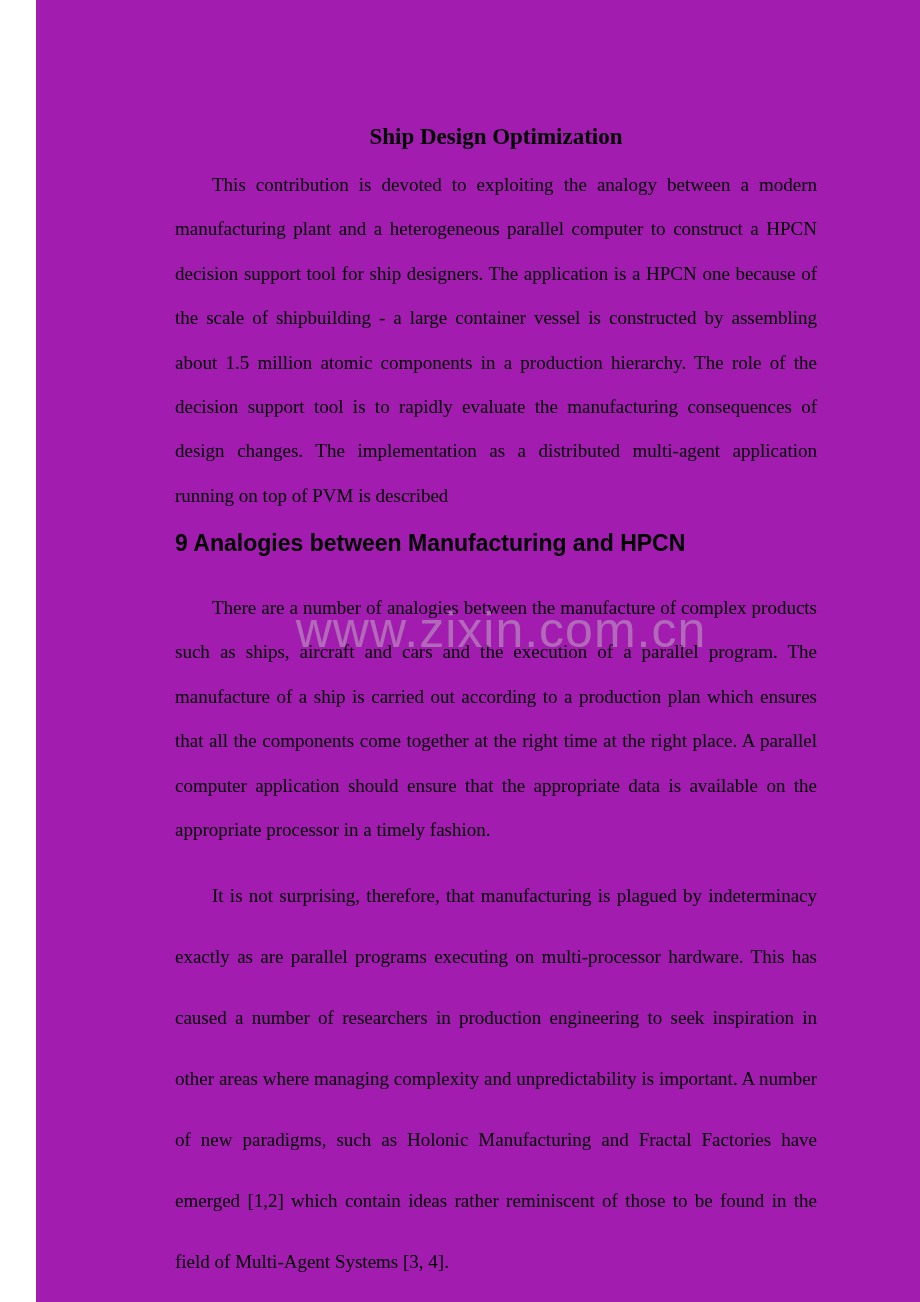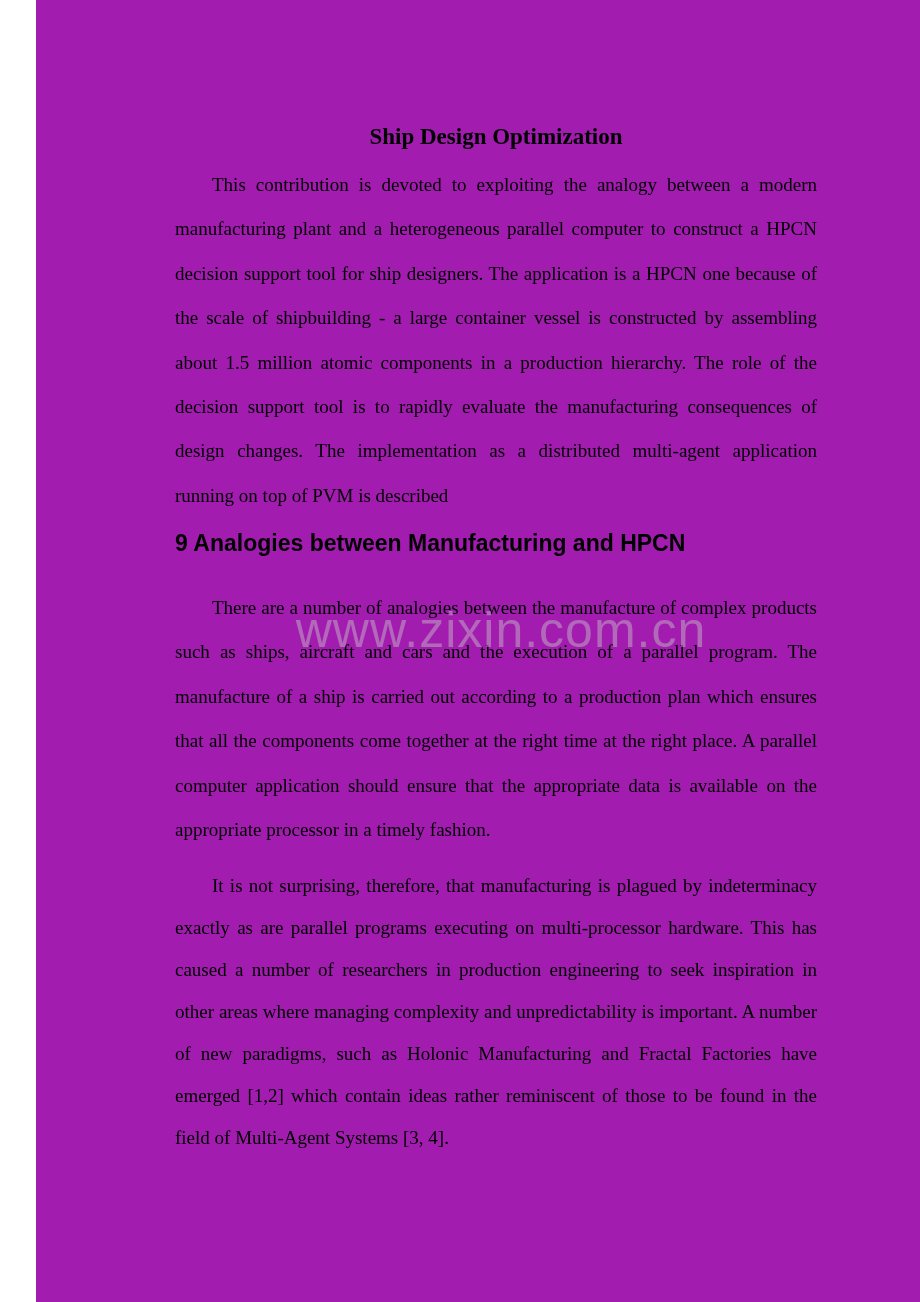--- a/index.html
+++ b/index.html
@@ -13,21 +13,21 @@
   .body-text {
     font-family: "Liberation Serif", serif; font-size: 19px; color: #000;
     text-align: justify; text-align-last: left;
   }
   .p1 { position: absolute; left: 139px; top: 163px; width: 642px; line-height: 44.4px; text-indent: 37px; }
   .heading {
     position: absolute; left: 139px; top: 526px; width: 700px;
     font-family: "Liberation Sans", sans-serif; font-weight: bold; font-size: 23px; color: #000; line-height: 34px;
   }
   .p2 { position: absolute; left: 139px; top: 586px; width: 642px; line-height: 44.4px; text-indent: 37px; }
-  .p3 { position: absolute; left: 139px; top: 865px; width: 642px; line-height: 42px; text-indent: 37px; }
+  .p3 { position: absolute; left: 139px; top: 865px; width: 642px; line-height: 61px; text-indent: 37px; }
   .watermark {
     position: absolute; left: 230px; top: 600px; width: 470px; text-align: center;
     font-family: "Liberation Sans", sans-serif; font-size: 50px; color: rgba(200,200,200,0.45);
     letter-spacing: 1px; line-height: 60px; pointer-events: none;
   }
 </style>
 </head>
 <body>
 
 <div class="page">

